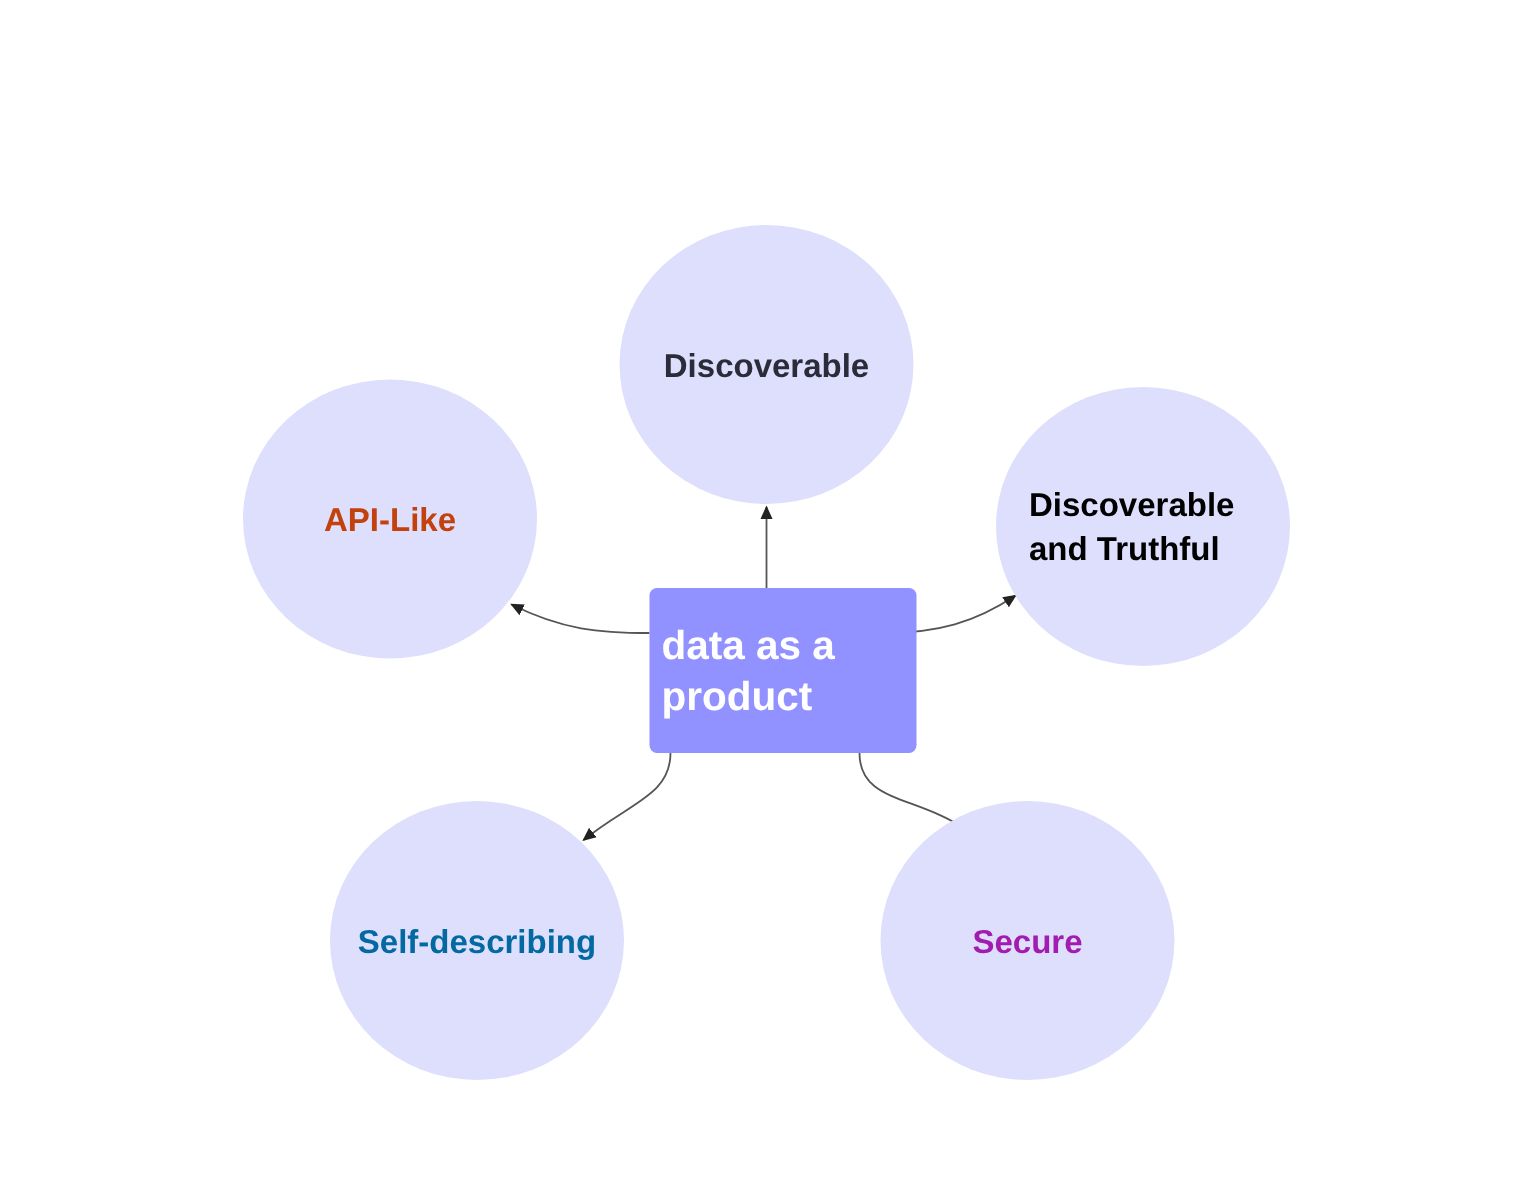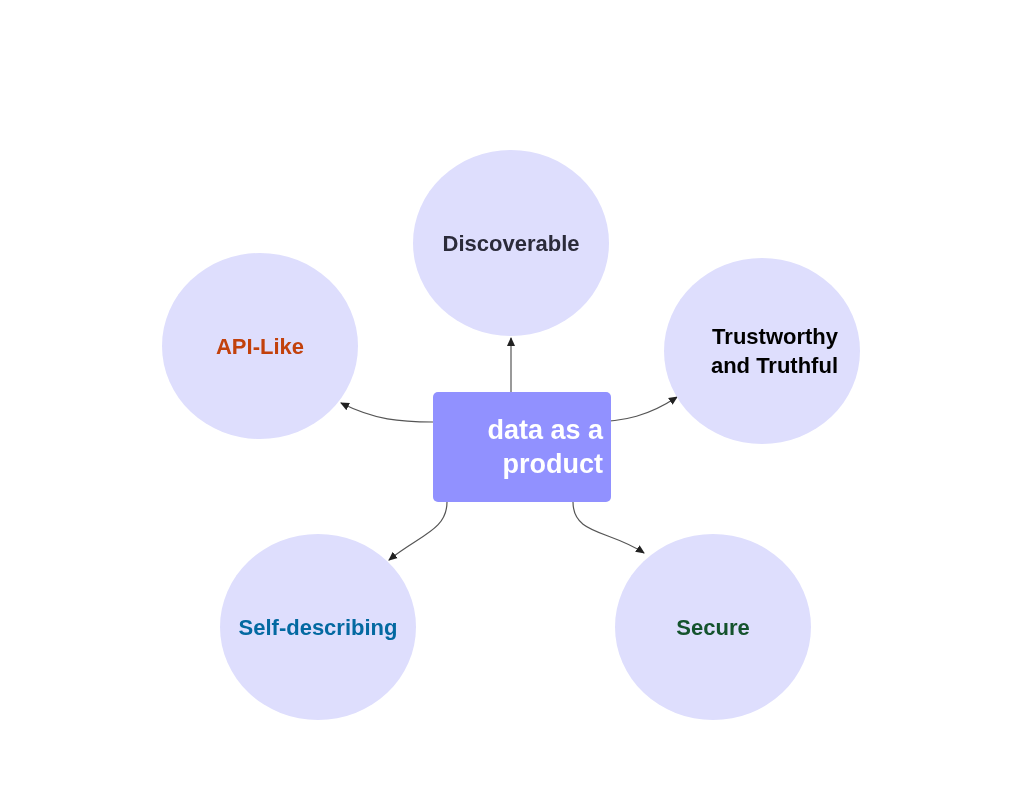--- a/index.html
+++ b/index.html
@@ -1,18 +1,18 @@
 <!DOCTYPE html>
 <html><head>
 <meta charset="utf-8">
 <style>
   html, body { margin: 0; padding: 0; background: #ffffff; }
   body { width: 1024px; height: 791px; position: relative; overflow: hidden; font-family: "Liberation Sans", sans-serif; }
   svg.edges { position: absolute; left: 0; top: 0; }
-  .node { position: absolute; display: flex; align-items: center; justify-content: center; text-align: right; font-weight: bold; box-sizing: border-box; }
+  .node { position: absolute; display: flex; align-items: center; justify-content: center; text-align: left; font-weight: bold; box-sizing: border-box; }
   .circle { width: 196px; height: 186px; border-radius: 50%; background: #dedefd; font-size: 22px; line-height: 29px; }
   .center { left: 433px; top: 392px; width: 178px; height: 110px; background: #9191ff; border-radius: 5px; color: #ffffff; font-size: 27px; line-height: 34px; padding: 0 8px; }
 </style>
 </head>
 <body>
 
 <svg class="edges" width="1024" height="791">
   <defs>
     <marker id="arr" markerWidth="10" markerHeight="10" refX="8" refY="5" orient="auto" markerUnits="userSpaceOnUse">
       <path d="M0,1 L9,5 L0,9 Z" fill="#222"></path>
@@ -25,24 +25,24 @@
   <path d="M573,502 C573,535 610,530 644,553" stroke="#555" stroke-width="1.2" fill="none" marker-end="url(#arr)"></path>
 </svg>
 
 <div class="node circle" style="left:413px; top:150px; color:#2b2b3a;">
   <span>Discoverable</span>
 </div>
 <div class="node circle" style="left:162px; top:253px; color:#c2410c;">
   <span>API-Like</span>
 </div>
 <div class="node circle" style="left:664px; top:258px; color:#000; padding: 0 22px;">
-  <span>Trustworthy and Truthful</span>
+  <span>Discoverable and Truthful</span>
 </div>
 <div class="node circle" style="left:220px; top:534px; color:#0369a1;">
   <span>Self-describing</span>
 </div>
-<div class="node circle" style="left:615px; top:534px; color:#14532d;">
+<div class="node circle" style="left:587px; top:534px; color:#a21caf;">
   <span>Secure</span>
 </div>
 
 <div class="node center">
   <span>data as a product</span>
 </div>
 
 </body></html>

